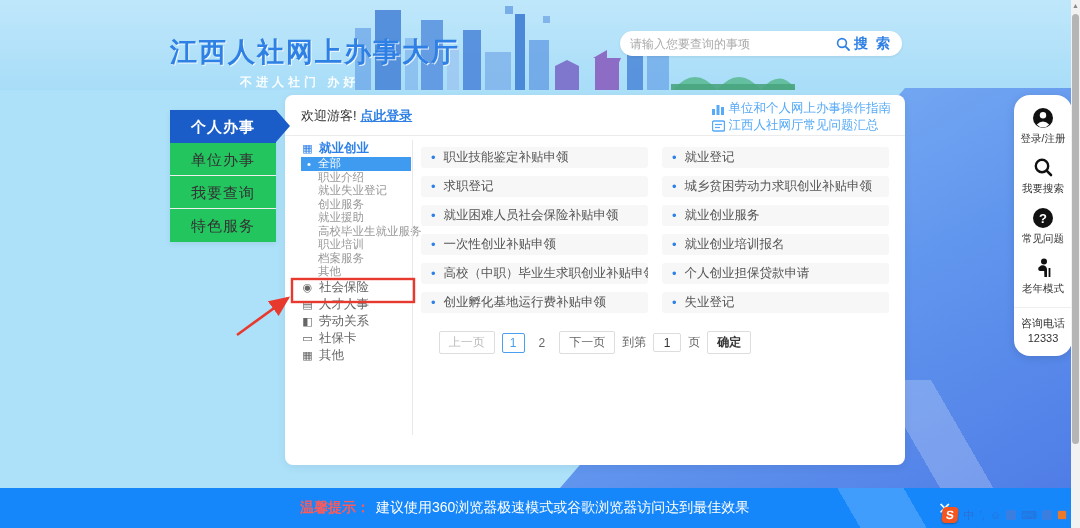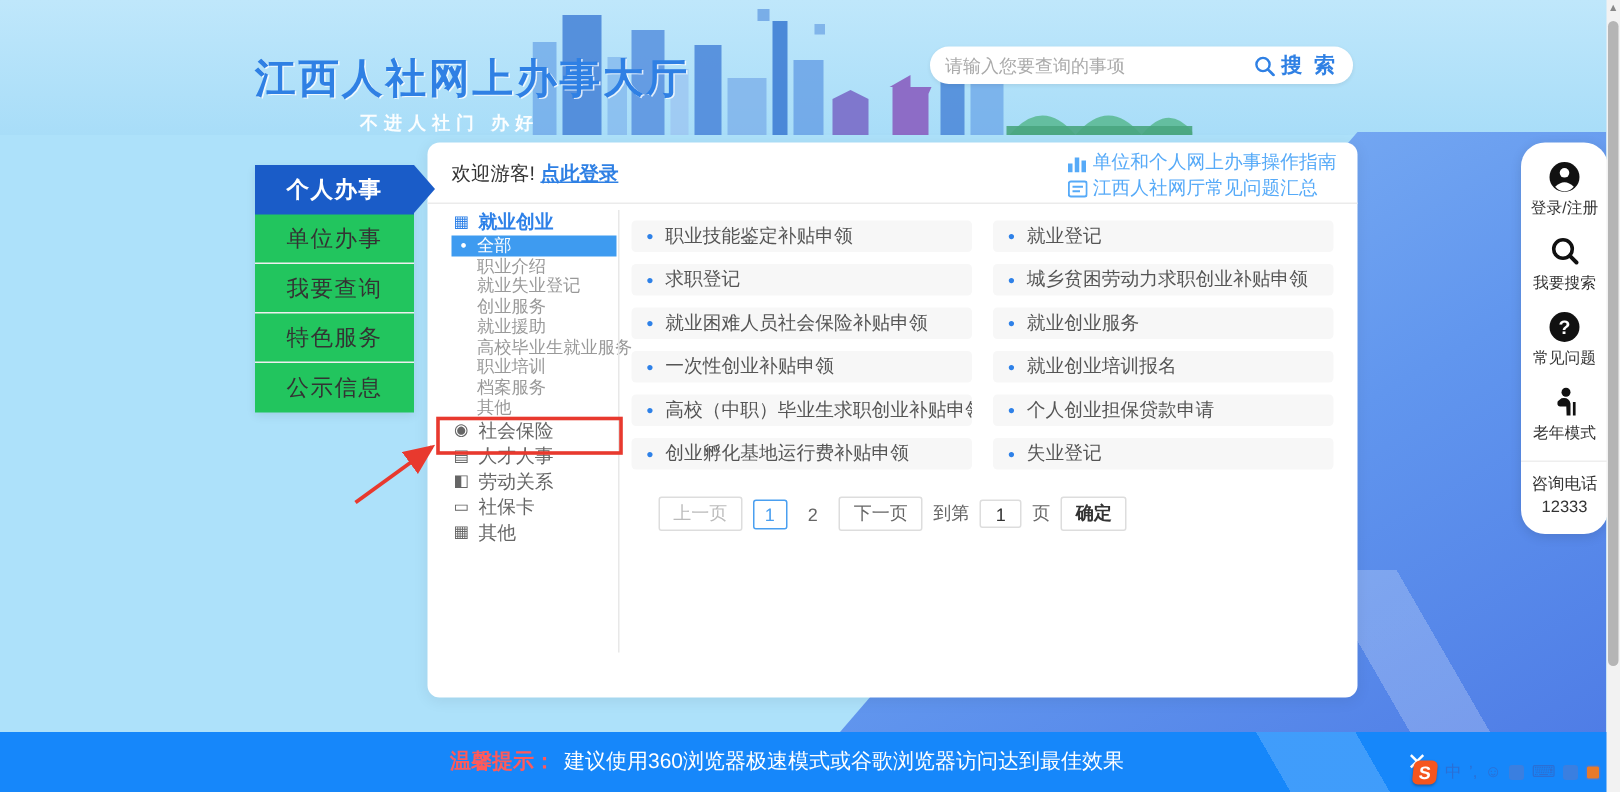--- a/index.html
+++ b/index.html
@@ -173,21 +173,20 @@
   </div>
 
   <div class="bg-blue"></div>
   <div class="bg-streak"></div>
 
   <div class="left-menu" id="left-menu">
       <div class="menu-item active">个人办事</div>
       <div class="menu-item">单位办事</div>
       <div class="menu-item">我要查询</div>
       <div class="menu-item">特色服务</div>
-      <div class="menu-item">公示信息</div>
     </div>
 
   <div class="panel">
     <div class="welcome">
       <span>欢迎游客!</span>
       <a>点此登录</a>
     </div>
     <div class="guide-links">
       <div class="guide-link">
         <svg width="13" height="12" viewBox="0 0 13 12">

